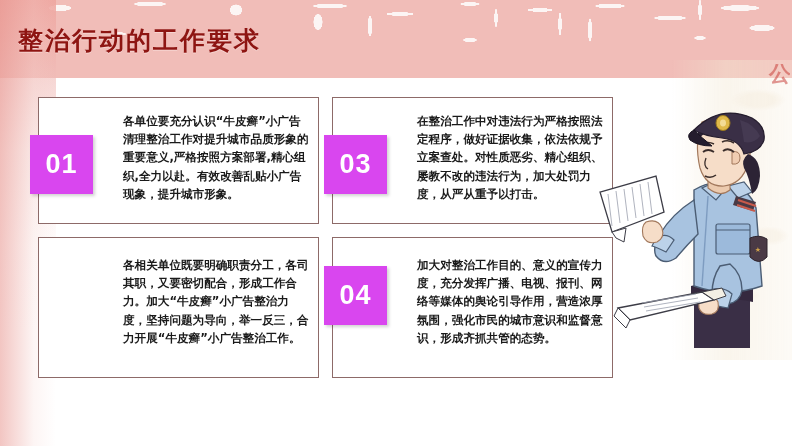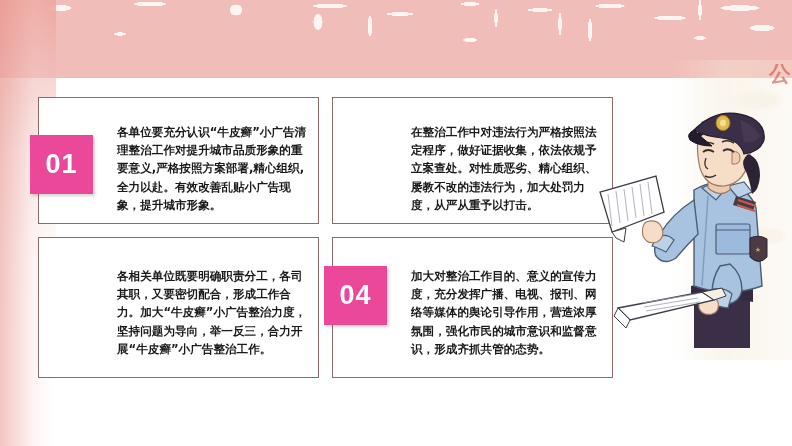--- a/index.html
+++ b/index.html
@@ -142,49 +142,48 @@
   .card-1 { left: 38px;  top: 97px;  width: 281px; height: 127px; }
   .card-3 { left: 332px; top: 97px;  width: 281px; height: 127px; }
   .card-2 { left: 38px;  top: 237px; width: 281px; height: 141px; }
   .card-4 { left: 332px; top: 237px; width: 281px; height: 141px; }
 
   .num-box {
     position: absolute;
     left: -9px;
     width: 63px;
     height: 59px;
-    background: #ec4899;
+    background: #d946ef;
     display: flex;
     align-items: center;
     justify-content: center;
     box-shadow: 2px 2px 3px rgba(0,0,0,0.18);
   }
   .num-box span {
     color: #ffffff;
     font-size: 27px;
     font-weight: bold;
     letter-spacing: 1px;
     font-family: "Liberation Sans", sans-serif;
   }
   .card-1 .num-box { top: 37px; }
   .card-3 .num-box { top: 37px; }
   .card-2 .num-box { top: 44px; }
   .card-4 .num-box { top: 28px; }
 
   .card-text {
     position: absolute;
-    left: 78px;
+    left: 84px;
     right: 8px;
     font-size: 11.6px;
     line-height: 18.2px;
     font-weight: bold;
     color: #1a1a1a;
     letter-spacing: 0px;
     text-align: left;
-    margin-top: 11px;
   }
   .card-1 .card-text { top: 14px; }
   .card-3 .card-text { top: 14px; }
   .card-2 .card-text { top: 18px; }
   .card-4 .card-text { top: 18px; }
 
   
   .officer {
     position: absolute;
     left: 590px;
@@ -199,29 +198,33 @@
 <div class="slide">
 
   <div class="bg-base"></div>
   <div class="bg-header"></div>
   <div class="bg-grunge"></div>
   <div class="bg-leftfade"></div>
   <div class="bg-leftfade2"></div>
   <div class="bg-rightwash"></div>
   <div class="bg-rightglyph">公</div>
 
+  <div class="title">整治行动的工作要求</div>
 
   <div class="card card-1">
     <div class="num-box">
       <span>01</span>
     </div>
     <div class="card-text">各单位要充分认识“牛皮癣”小广告清理整治工作对提升城市品质形象的重要意义,严格按照方案部署,精心组织,全力以赴。有效改善乱贴小广告现象，提升城市形象。</div>
   </div>
 
   <div class="card card-3">
+    <div class="num-box">
+      <span>03</span>
+    </div>
     <div class="card-text">在整治工作中对违法行为严格按照法定程序，做好证据收集，依法依规予立案查处。对性质恶劣、精心组织、屡教不改的违法行为，加大处罚力度，从严从重予以打击。</div>
   </div>
 
   <div class="card card-2">
     <div class="card-text">各相关单位既要明确职责分工，各司其职，又要密切配合，形成工作合力。加大“牛皮癣”小广告整治力度，坚持问题为导向，举一反三，合力开展“牛皮癣”小广告整治工作。</div>
   </div>
 
   <div class="card card-4">
     <div class="num-box">
       <span>04</span>

